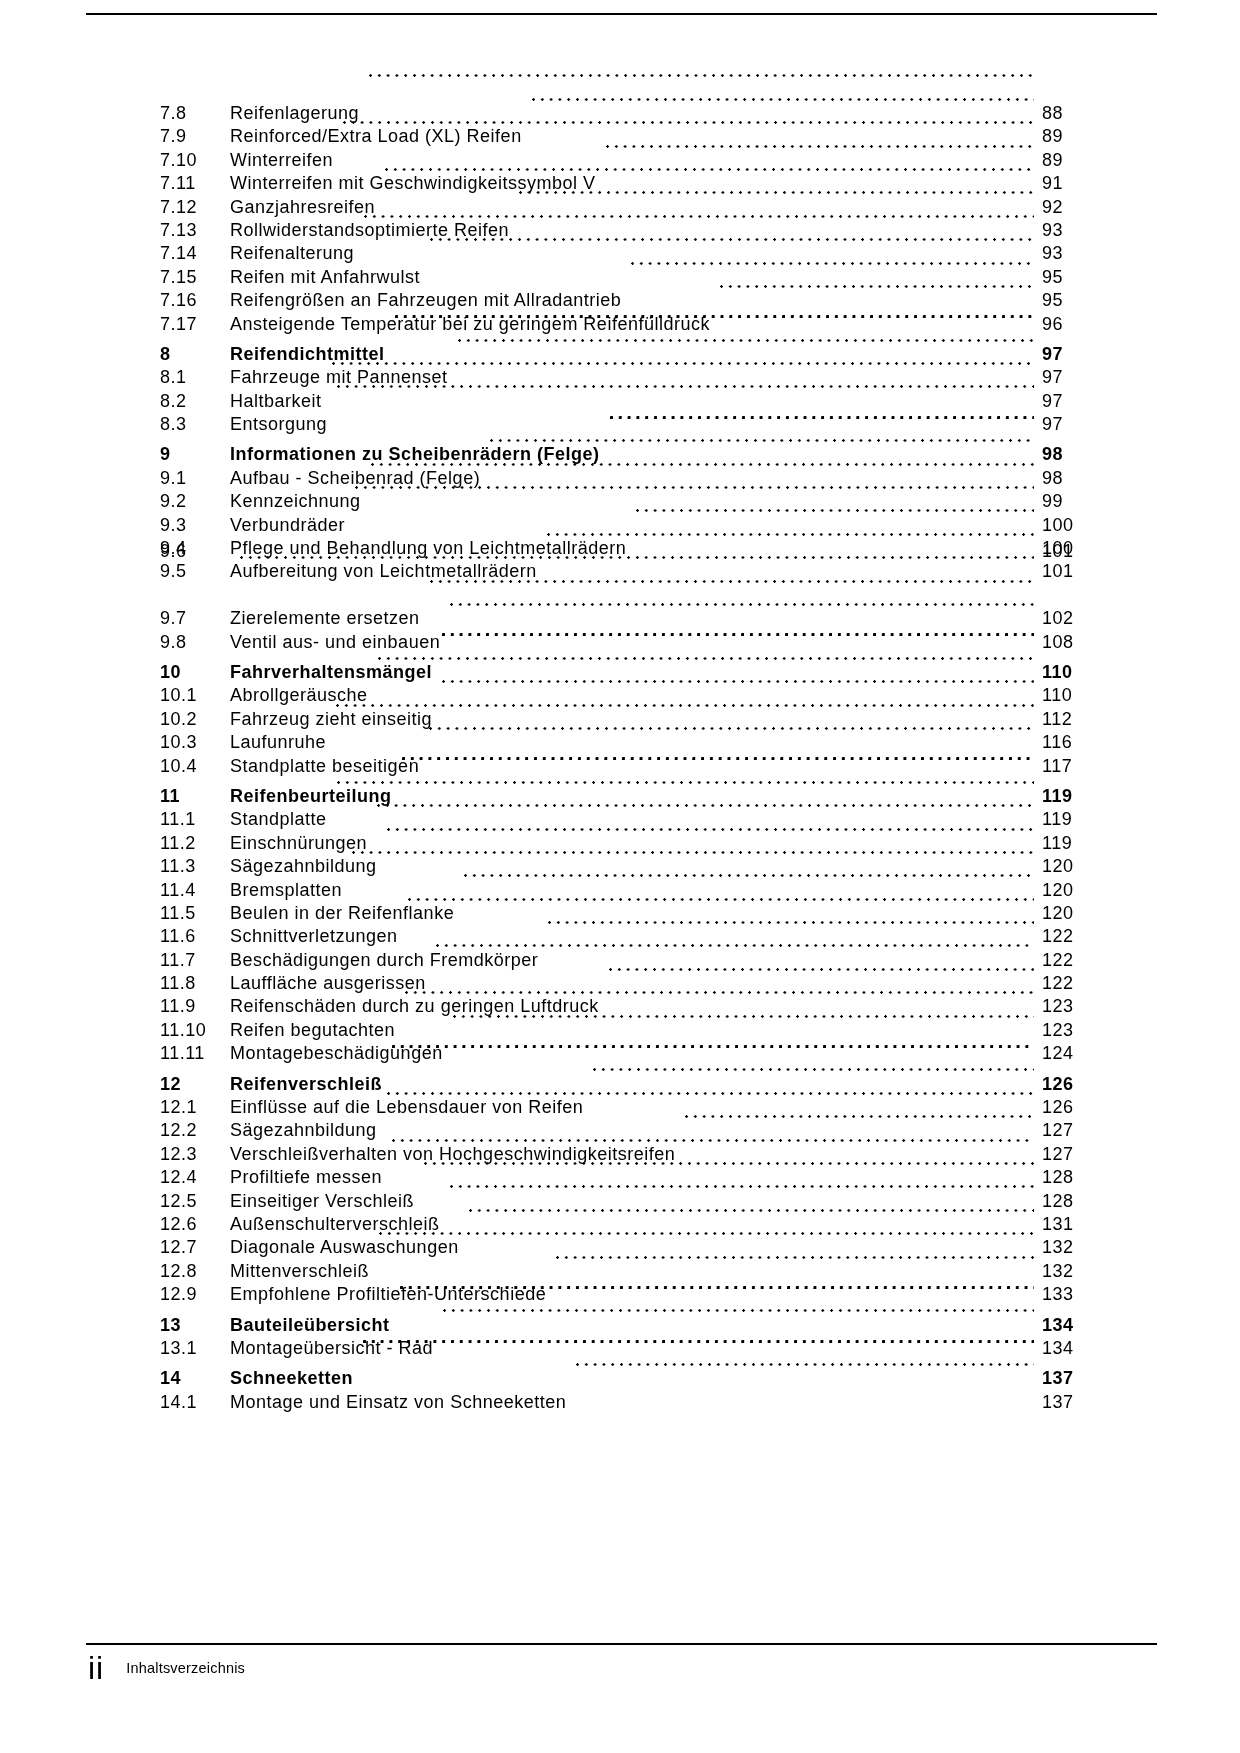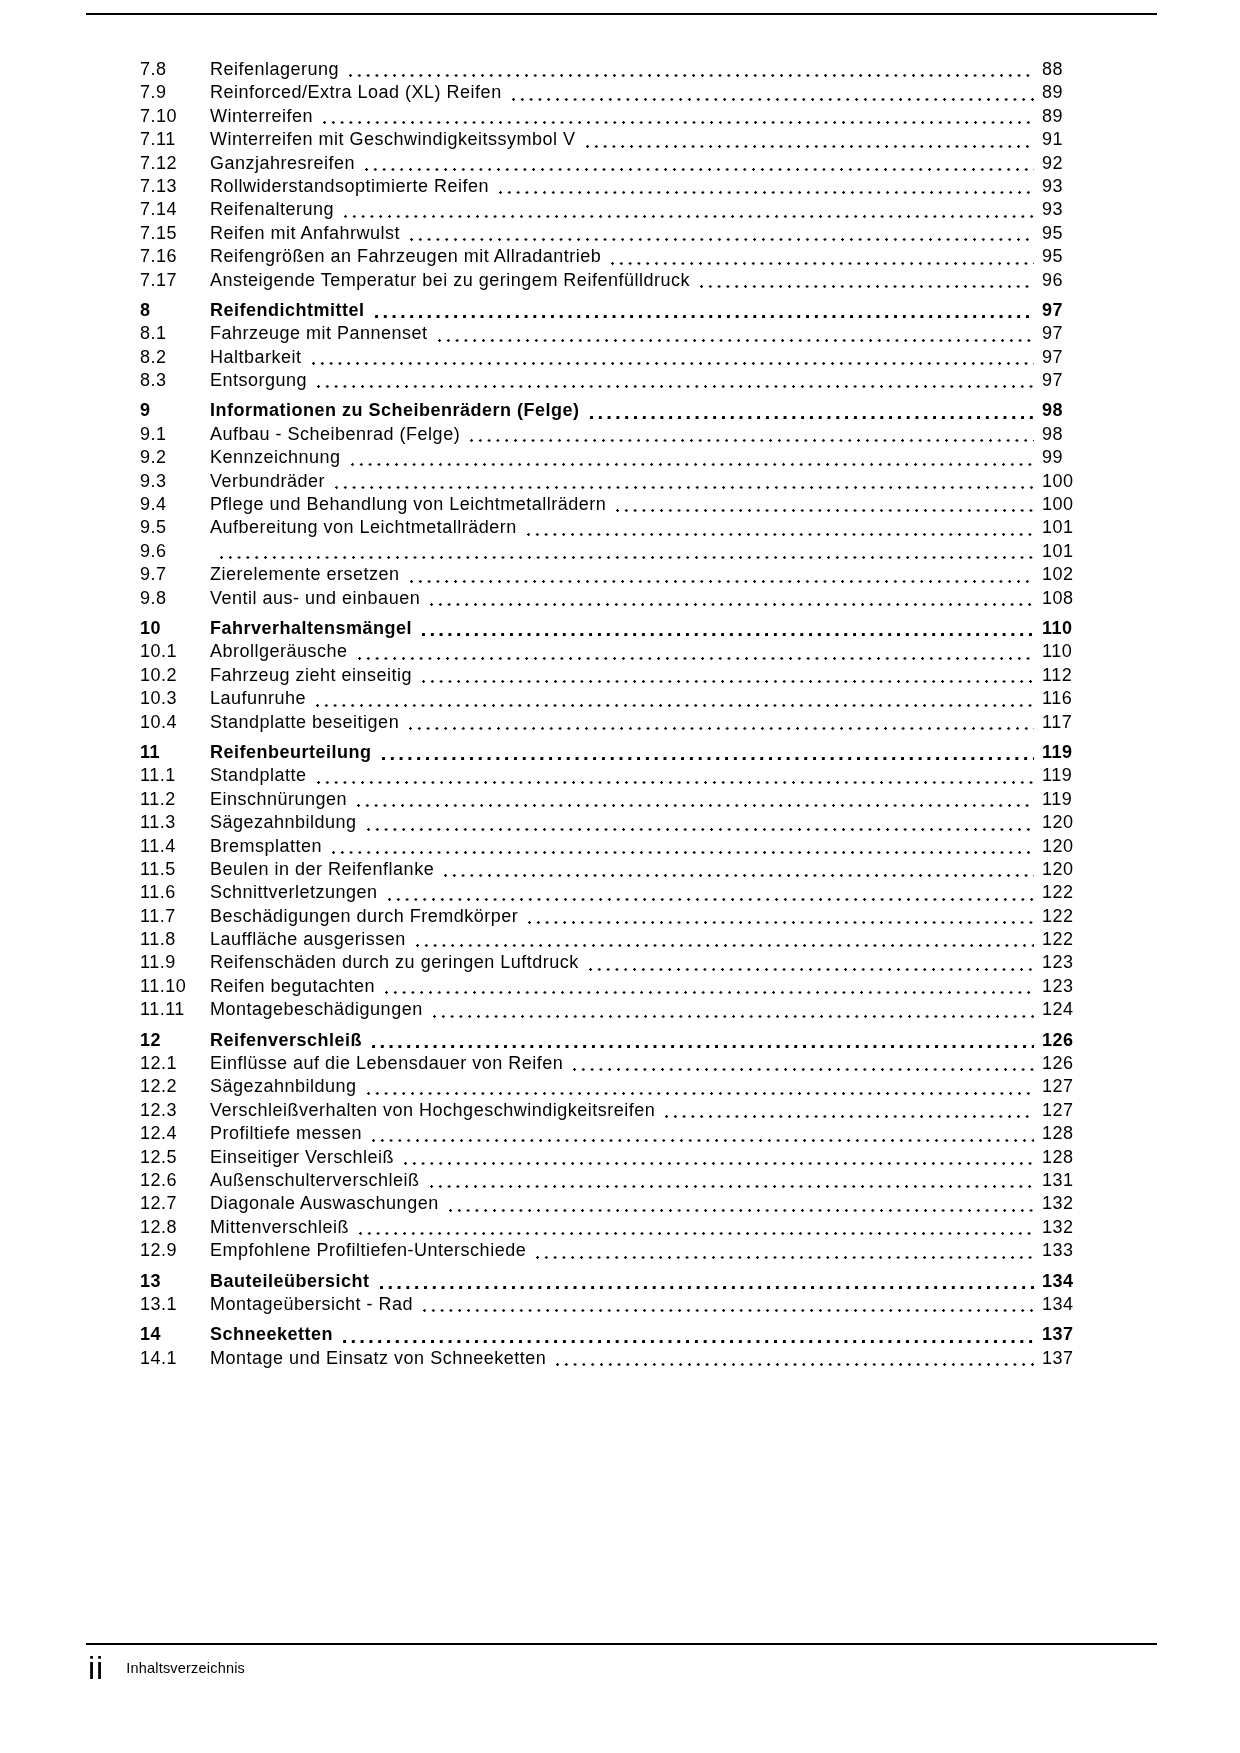--- a/index.html
+++ b/index.html
@@ -26,22 +26,22 @@
   .row {
     display: flex;
     align-items: baseline;
     height: 23.4px;
     line-height: 23.4px;
     font-size: 18px;
     letter-spacing: 0.5px;
     white-space: nowrap;
   }
   .row.section { font-weight: bold; margin-top: 7px; }
-  .num   { flex: 0 0 70px; }
-  .title { flex: 0 0 auto; }
+  .num   { flex: 0 0 70px; margin-left: 20px; }
+  .title { flex: 0 0 auto; margin-top: 44px; }
   .leader {
     flex: 1 1 auto;
     min-width: 14px;
     height: 3px;
     align-self: flex-end;
     margin: 0 8px 4px 10px;
     background-image: radial-gradient(circle at 1.5px 1.5px, #000 1.15px, transparent 1.45px);
     background-size: 8.8px 3px;
     background-repeat: repeat-x;
     background-position: left bottom;

